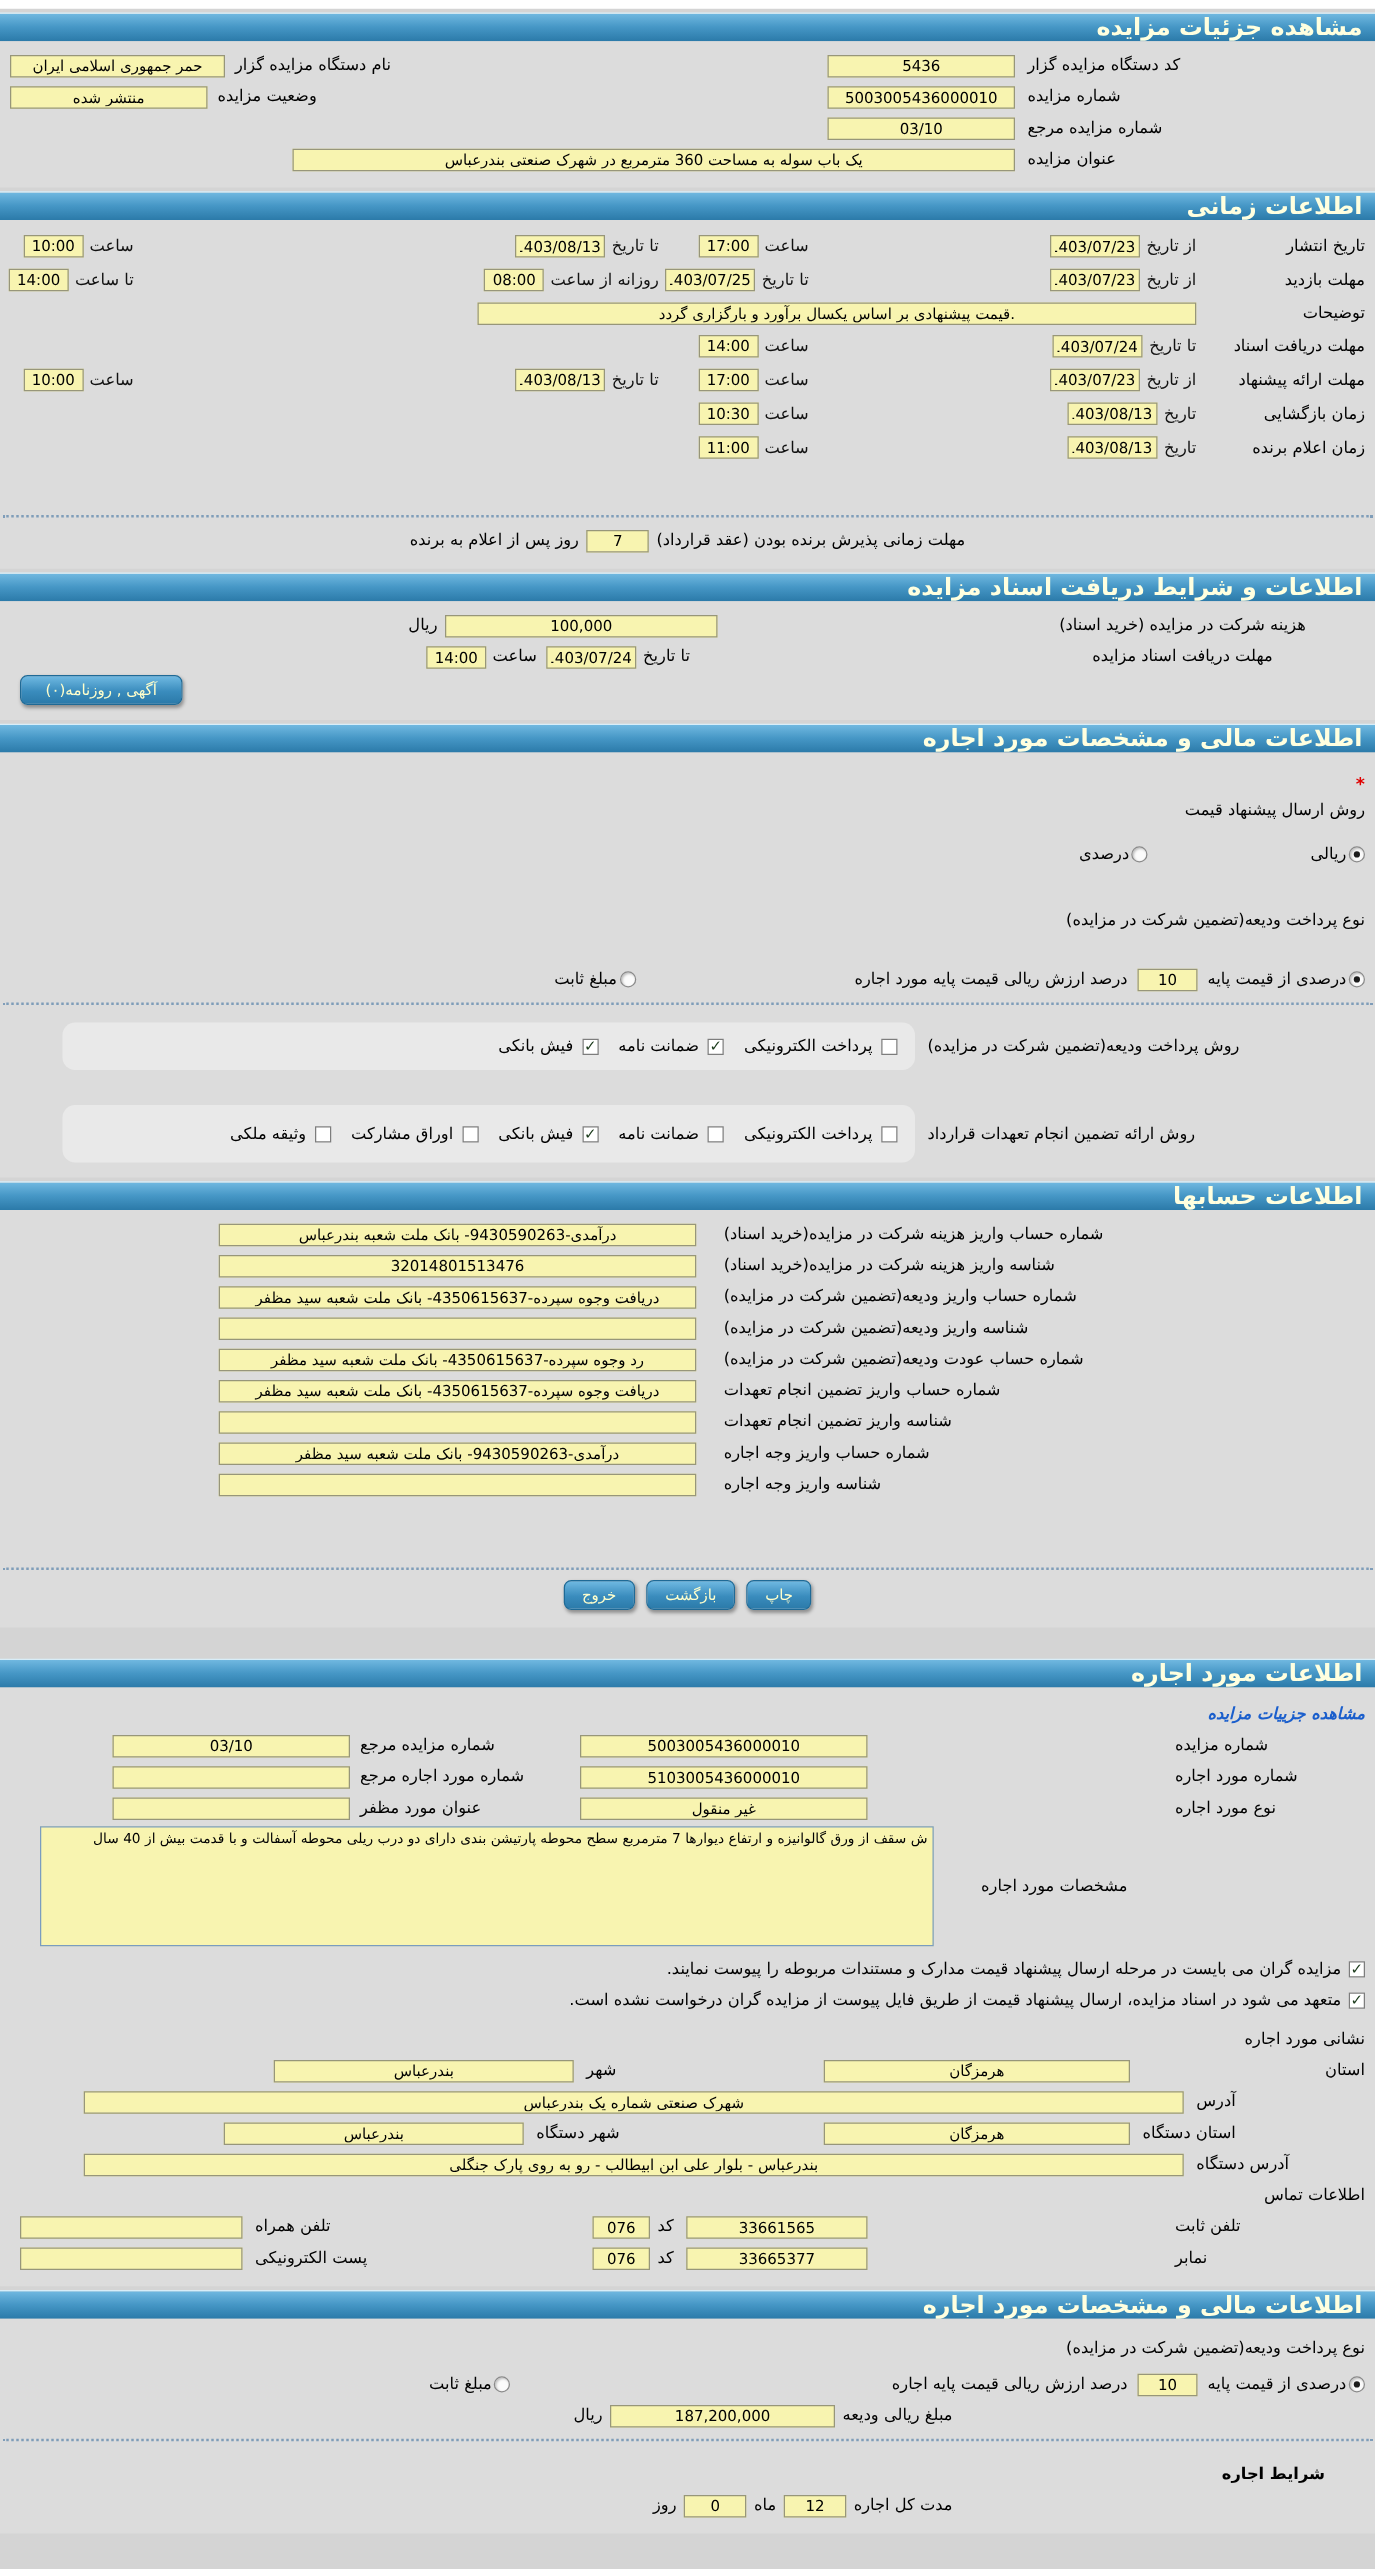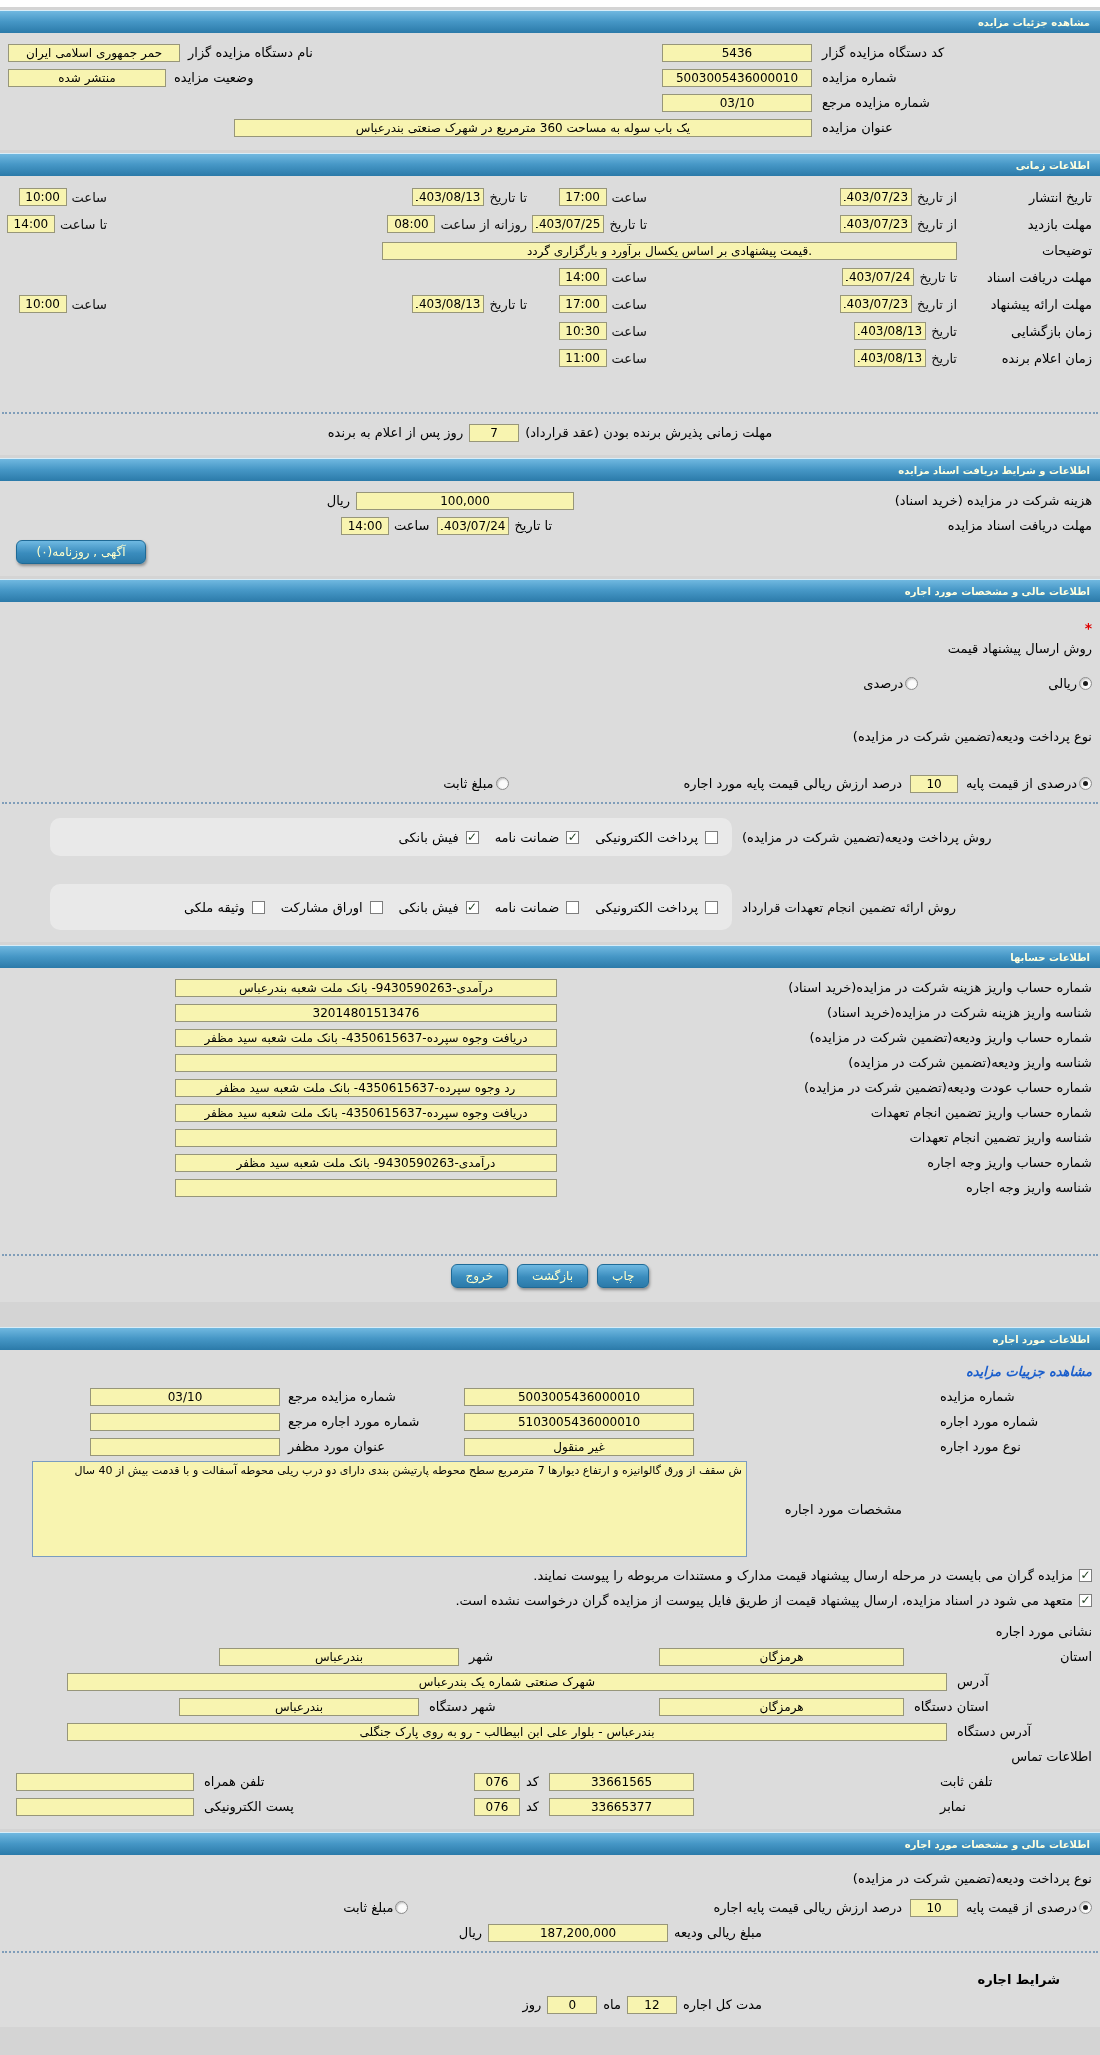--- a/index.html
+++ b/index.html
@@ -7,21 +7,21 @@
   body {
     width:1100px; background:#d4d4d4;
     font-family:"DejaVu Sans", sans-serif;
     direction:rtl; color:#111;
   }
   .topstrip { height:7px; background:#ffffff; }
   .hdr {
     height:23px; line-height:23px; margin-top:3px;
     background:linear-gradient(#70b8e0,#4697c6 48%,#2b7aa9);
     border-top:1px solid #d8edf8;
-    color:#ffffdf; font-size:10px; font-weight:bold;
+    color:#ffffdf; font-size:19px; font-weight:bold;
     padding:0 10px;
   }
   .panel { background:#dcdcdc; padding:5px 0 8px 0; }
   .r { display:flex; align-items:center; margin:4px 8px; font-size:13px; min-height:21px; }
   .lbl { color:#000; }
   .inp {
     background:#f8f4b0; border:1px solid #97967a; height:18px;
     font-size:12px; text-align:center; font-family:inherit; padding:0 3px;
     color:#000;
   }
@@ -31,24 +31,24 @@
     background:linear-gradient(#6fb9e2,#3a8cbd 55%,#2b7aa9);
     border:1px solid #1f6a96; border-radius:6px; color:#ffffcc;
     font-size:12px; font-family:inherit; padding:4px 14px; cursor:pointer;
     box-shadow:1px 2px 3px rgba(0,0,0,.35);
   }
   .btnrow { display:flex; justify-content:center; gap:9px; margin:8px 0 6px 0; }
   .dotsep { border-top:2px dotted #7f9db9; margin:8px 2px; height:0; }
   .spacer { flex:1; }
   
   .lc280 { width:280px; text-align:left; padding-left:10px; }
-  .lc300 { width:300px; text-align:right; padding-left:8px; }
+  .lc300 { width:300px; text-align:center; padding-left:8px; }
   .lc160 { width:160px; text-align:left; padding-left:8px; }
   .lc135 { width:135px; }
-  .lc535 { width:535px; text-align:right; padding-left:22px; }
+  .lc535 { width:535px; text-align:left; padding-left:22px; }
   
   .trow { display:grid; grid-template-columns:135px 310px 120px 420px 1fr; align-items:center; margin:5px 8px; font-size:13px; min-height:22px; }
   .tc { display:flex; align-items:center; gap:5px; justify-self:start; white-space:nowrap; }
   .radio { width:13px; height:13px; border-radius:50%; background:#fbfbfb; border:1px solid #8a8a8a; display:inline-block; position:relative; flex:none; box-shadow:inset 1px 1px 2px rgba(0,0,0,.25); }
   .radio.on::after { content:''; position:absolute; left:3px; top:3px; width:5px; height:5px; border-radius:50%; background:#1b1b1b; }
   .chk { width:13px; height:13px; background:#fff; border:1px solid #7d7d7d; display:inline-block; position:relative; flex:none; }
   .chk.on::after { content:'✓'; position:absolute; left:0; top:-2px; width:100%; text-align:center; font-size:12px; font-weight:bold; color:#1a3a1a; }
   .gbar { background:#e9e9e9; border-radius:10px; min-height:38px; width:682px; display:flex; align-items:center; padding:4px 14px; gap:16px; }
   .opt { margin-right:2px; }
   .link { color:#1a5ecc; font-style:italic; font-weight:bold; font-size:13px; text-decoration:none; }

